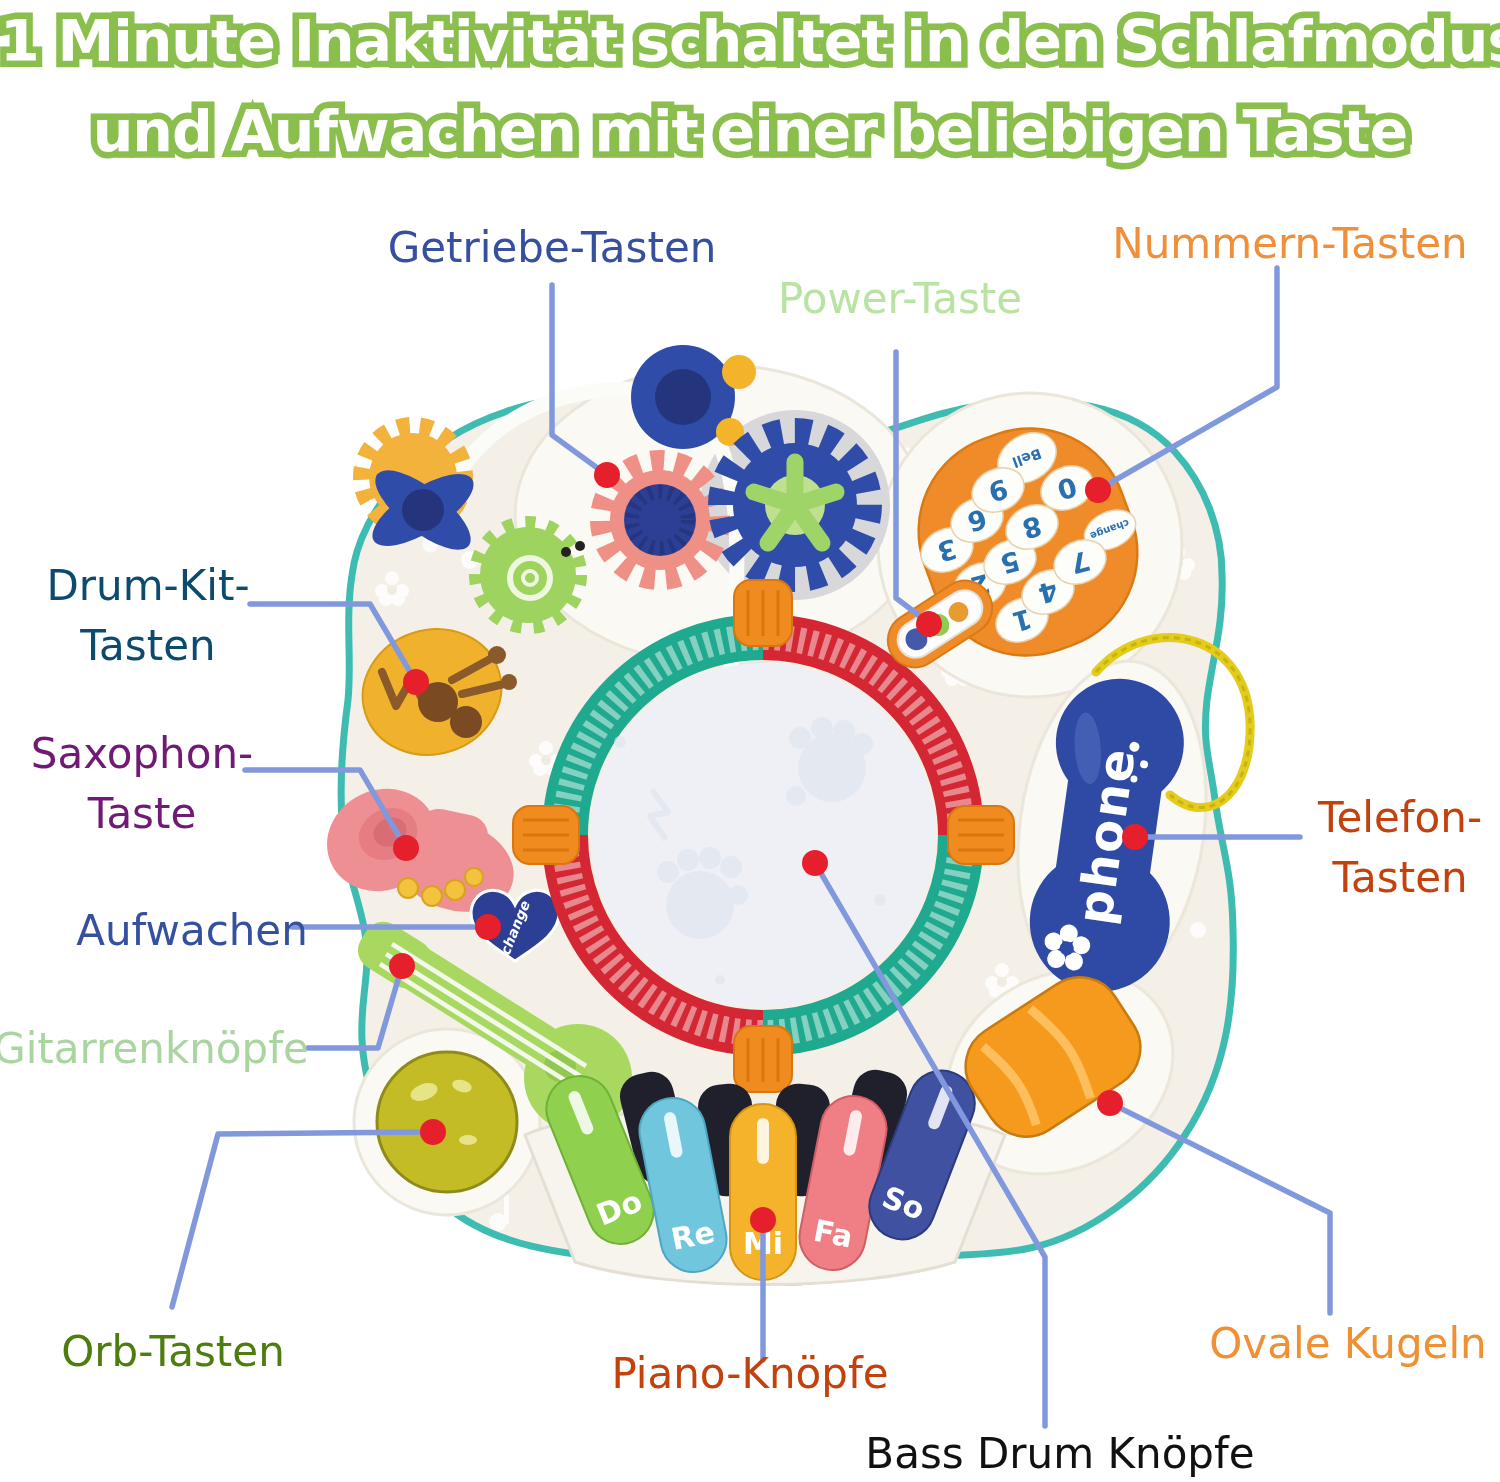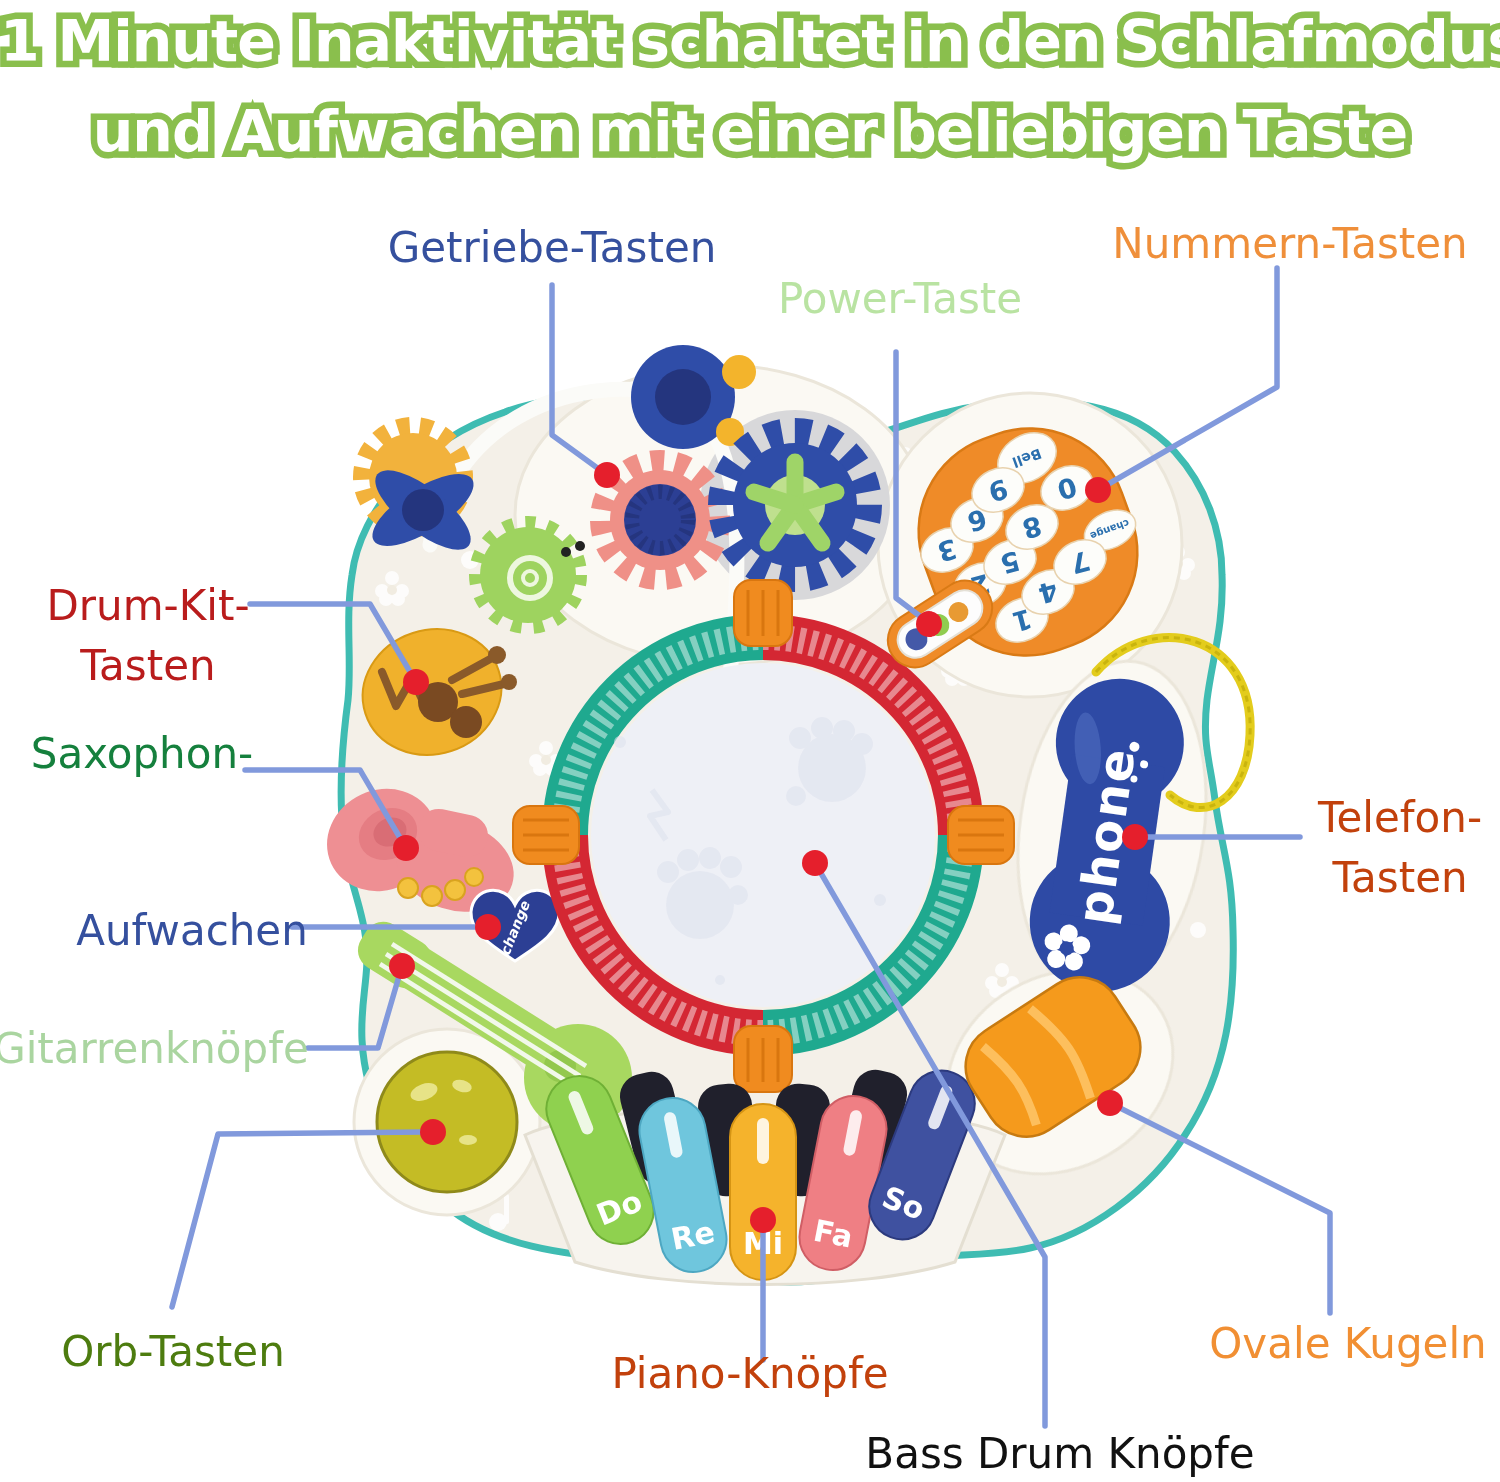--- a/index.html
+++ b/index.html
@@ -433,26 +433,27 @@
       <circle class="rdot" cx="763" cy="1220" r="13"></circle>
       <circle class="rdot" cx="815" cy="863" r="13"></circle>
       <circle class="rdot" cx="1110" cy="1103" r="13"></circle>
       <circle class="rdot" cx="1135" cy="837" r="13"></circle>
     </g>
   </svg>
 
   <div class="callout" style="left: 552px; top: 218px; color: rgb(53, 80, 158);">Getriebe-Tasten</div>
   <div class="callout" style="left: 900px; top: 269px; color: rgb(185, 227, 162);">Power-Taste</div>
   <div class="callout" style="left: 1290px; top: 214px; color: rgb(239, 143, 58);">Nummern-Tasten</div>
-  <div class="callout" style="left: 148px; top: 576px; color: #b91c1c;">
+  <div class="callout" style="left: 148px; top: 556px; color: #0c4a6e;">
     <div>Drum-Kit-</div>
     <div>Tasten</div>
   </div>
-  <div class="callout" style="left: 142px; top: 724px; color: #15803d; text-align: center;">
+  <div class="callout" style="left: 142px; top: 724px; color: #701a75; text-align: center;">
     <div>Saxophon-</div>
+    <div>Taste</div>
   </div>
   <div class="callout" style="left: 192px; top: 901px; color: rgb(53, 80, 158);">Aufwachen</div>
   <div class="callout" style="left: 151px; top: 1019px; color: rgb(170, 213, 160);">Gitarrenknöpfe</div>
   <div class="callout" style="left: 173px; top: 1322px; color: #4d7c0f;">Orb-Tasten</div>
   <div class="callout" style="left: 750px; top: 1344px; color: #c2410c;">Piano-Knöpfe</div>
   <div class="callout" style="left: 1060px; top: 1424px; color: rgb(17, 17, 17);">Bass Drum Knöpfe</div>
   <div class="callout" style="left: 1348px; top: 1314px; color: rgb(241, 143, 51);">Ovale Kugeln</div>
   <div class="callout" style="left: 1400px; top: 752px; color: #c2410c; margin-top: 36px;">
     <div>Telefon-</div>
     <div>Tasten</div>

